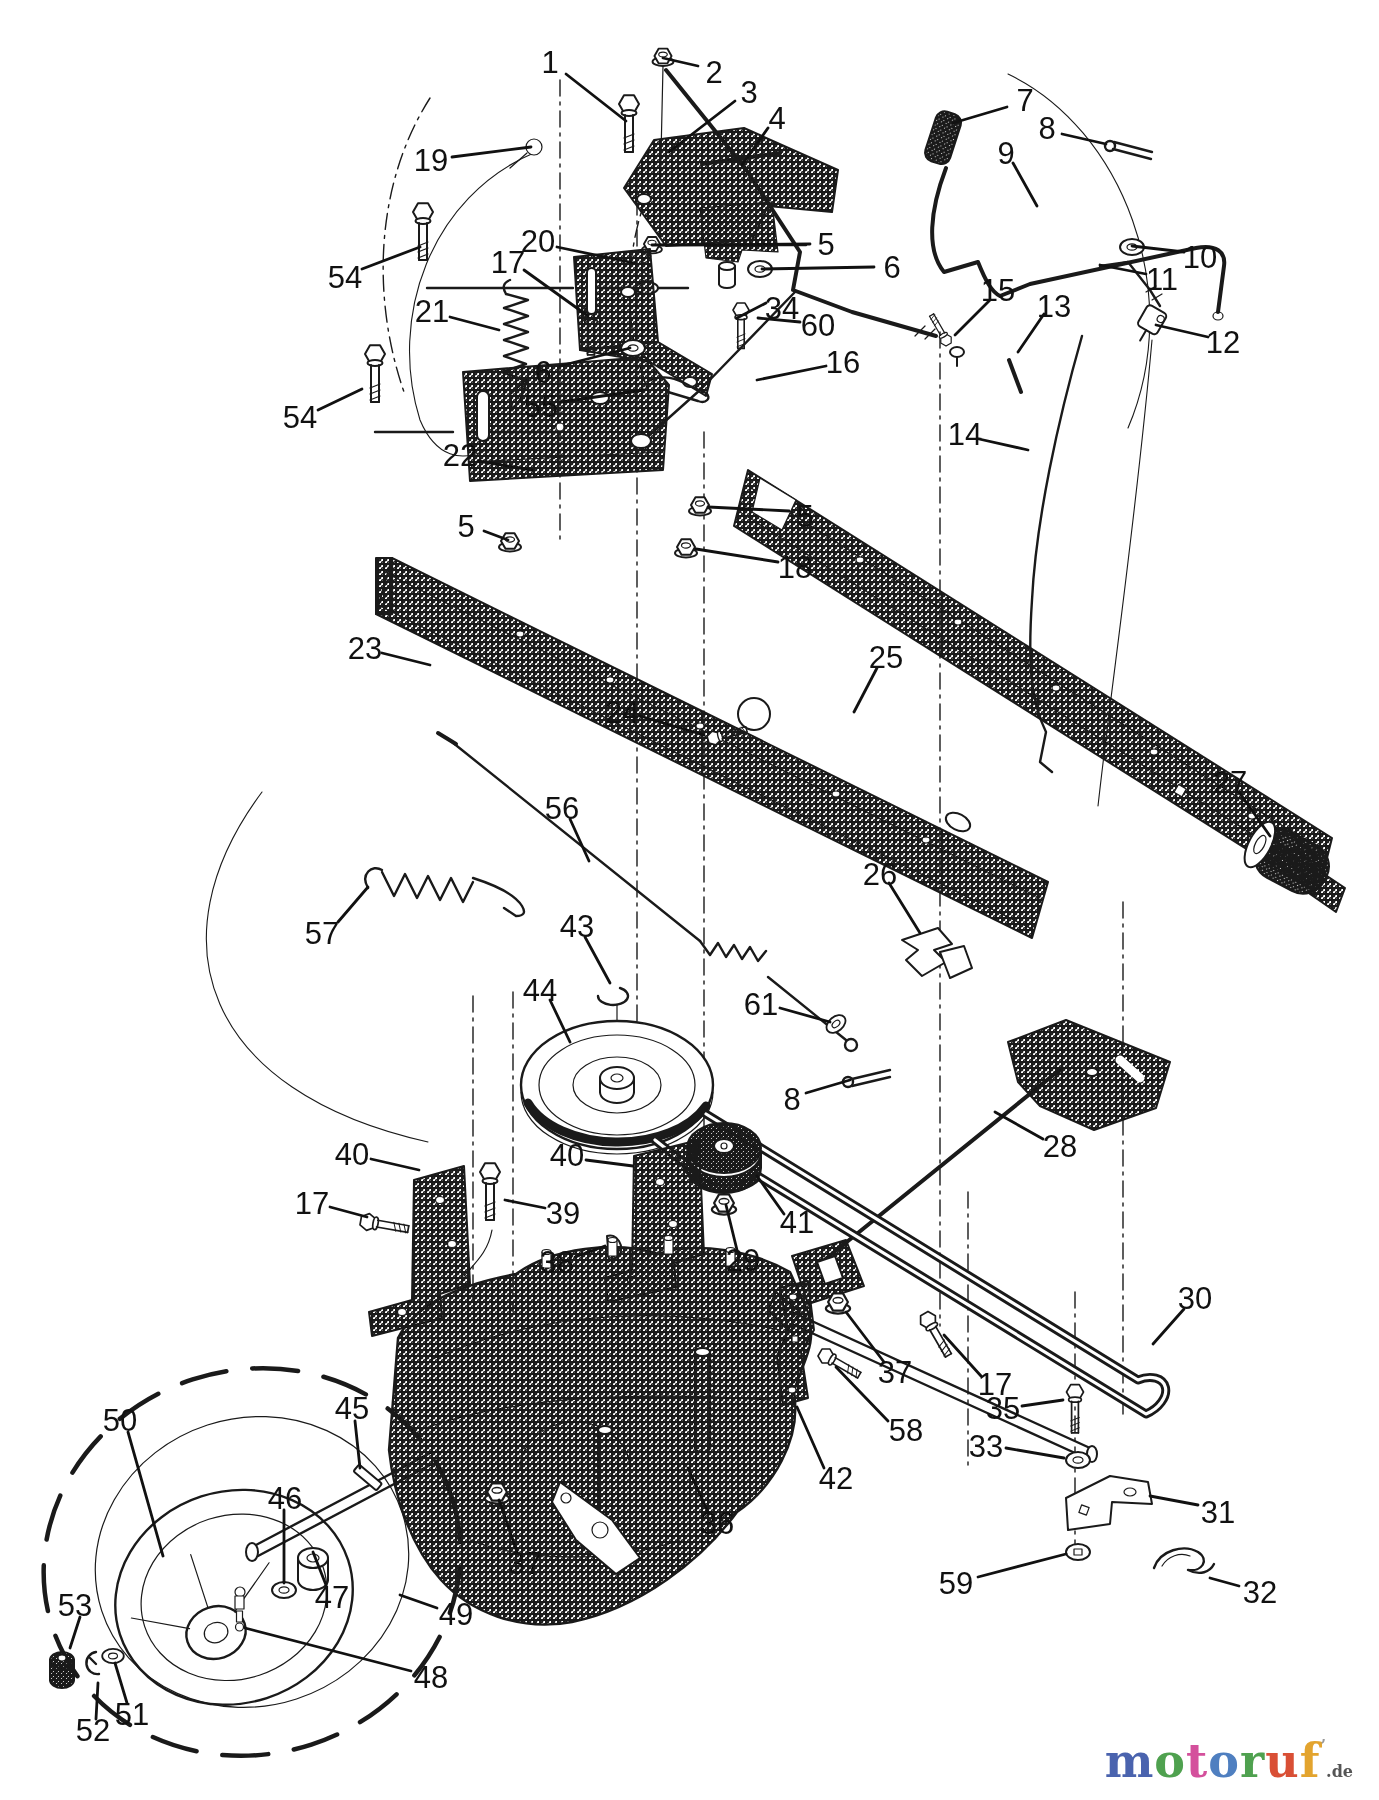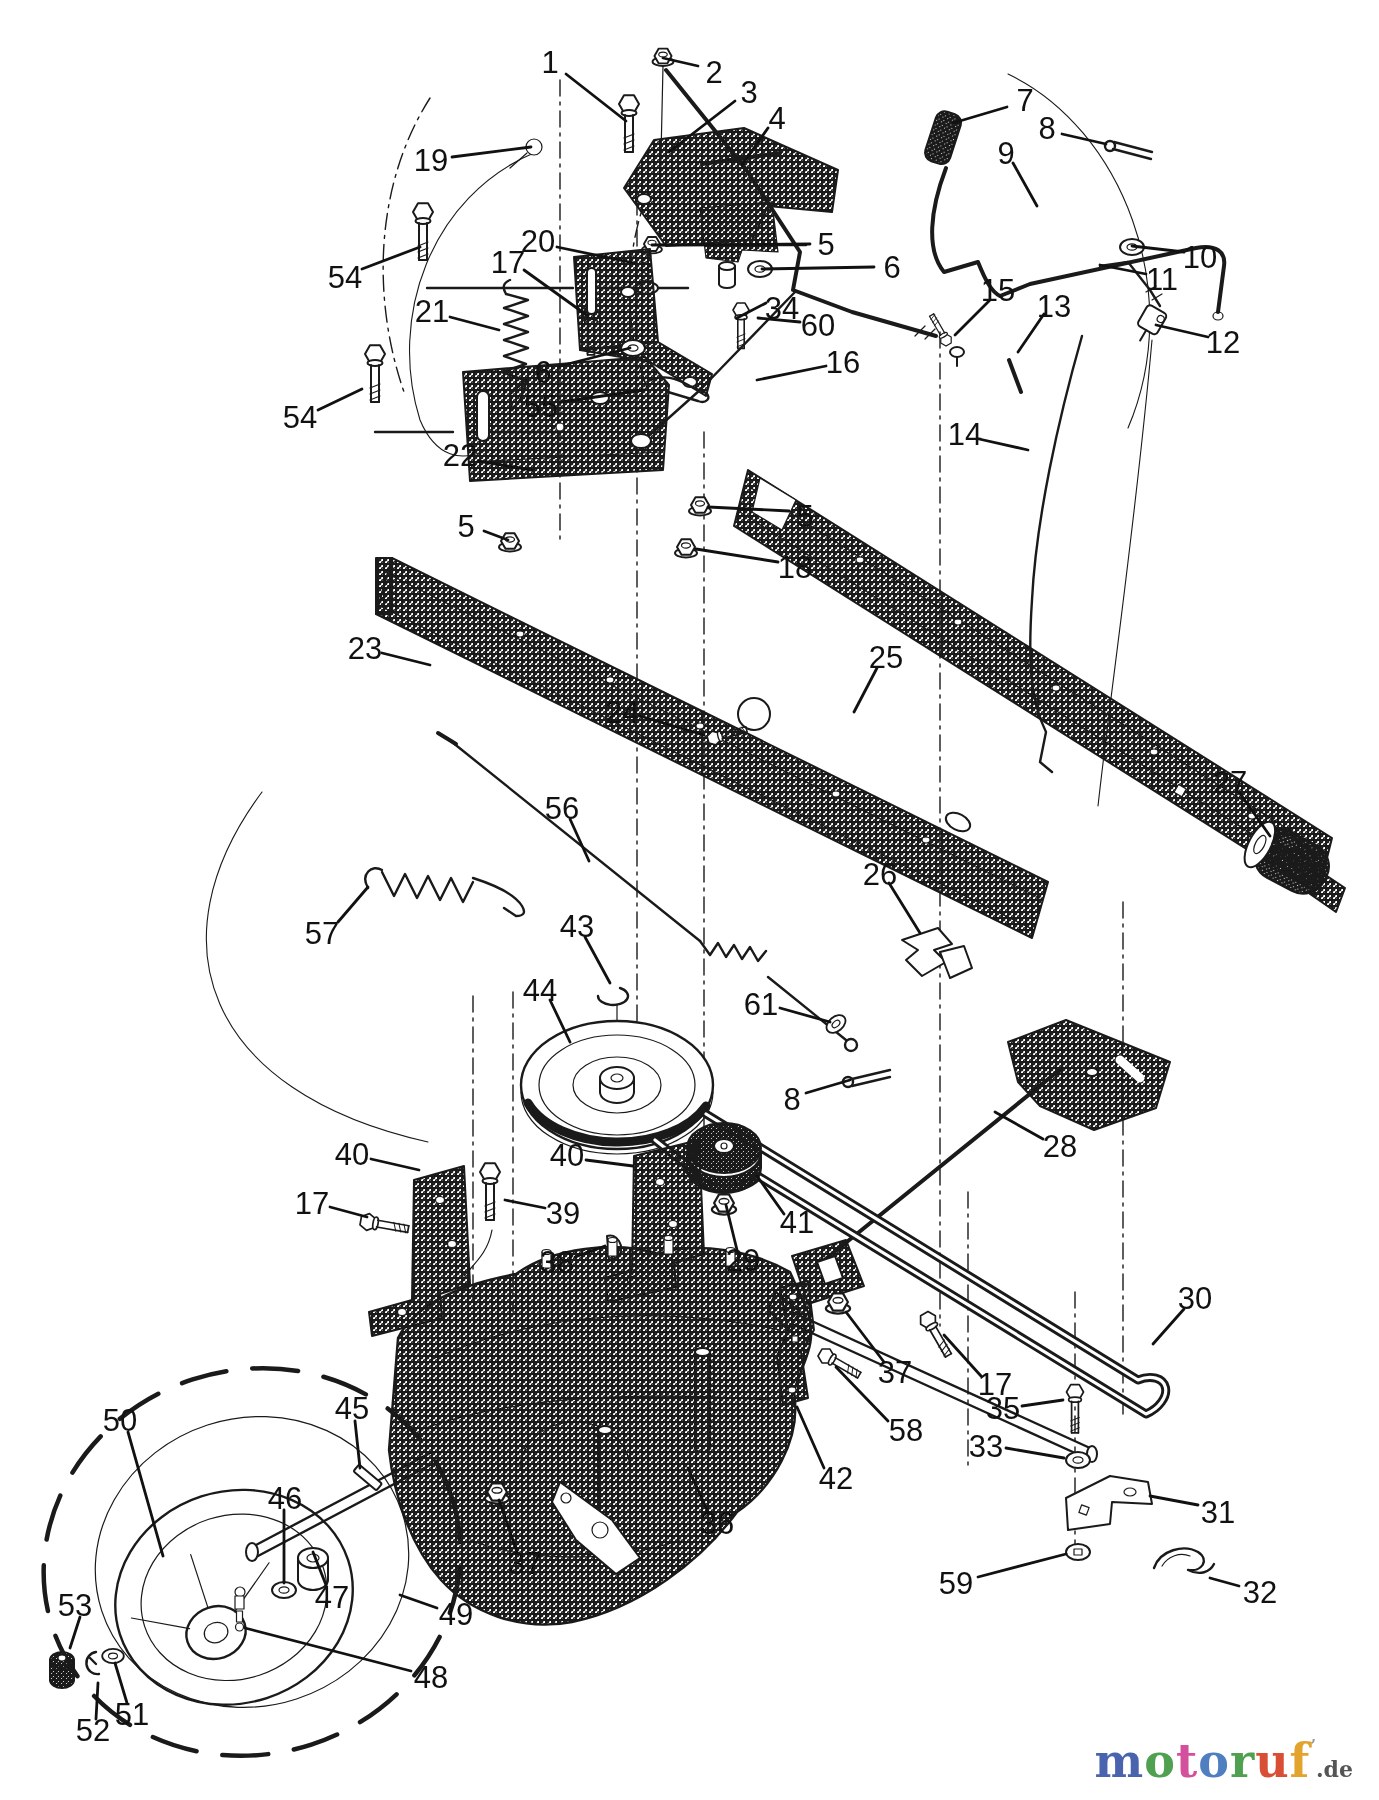--- a/index.html
+++ b/index.html
@@ -20,21 +20,21 @@
   .beltgap{stroke:#fff;stroke-width:3.2;}
   .dashdot{stroke-width:1.4; stroke-dasharray:16 6 3 6;}
   .ghost{stroke-width:1.1;}
   .tiredash{stroke-width:4.5; stroke-dasharray:46 26;}
   .callout-text{font-family:"Liberation Sans",sans-serif;font-size:31px;fill:#111;}
   .leader{stroke:#111;stroke-width:2.8;}
   .watermark{position:absolute;right:26px;bottom:12px;white-space:nowrap;
              font-family:"DejaVu Serif",serif;font-weight:bold;}
   .wm-letter{font-size:46px;letter-spacing:1px;}
   .wm-mark{font-size:16px;vertical-align:26px;}
-  .wm-suffix{font-size:22px;font-weight:bold;}
+  .wm-suffix{font-size:16px;font-weight:bold;}
 </style>
 </head>
 <body>
 
 <div class="stage">
 <svg width="1379" height="1800" viewBox="0 0 1379 1800">
   <defs>
     <pattern id="pat-dots" width="6" height="6" patternUnits="userSpaceOnUse">
       <rect width="6" height="6" fill="#ffffff" stroke="none"></rect>
       <circle cx="1.6" cy="1.6" r="0.8" fill="#9a9a9a" stroke="none"></circle>

